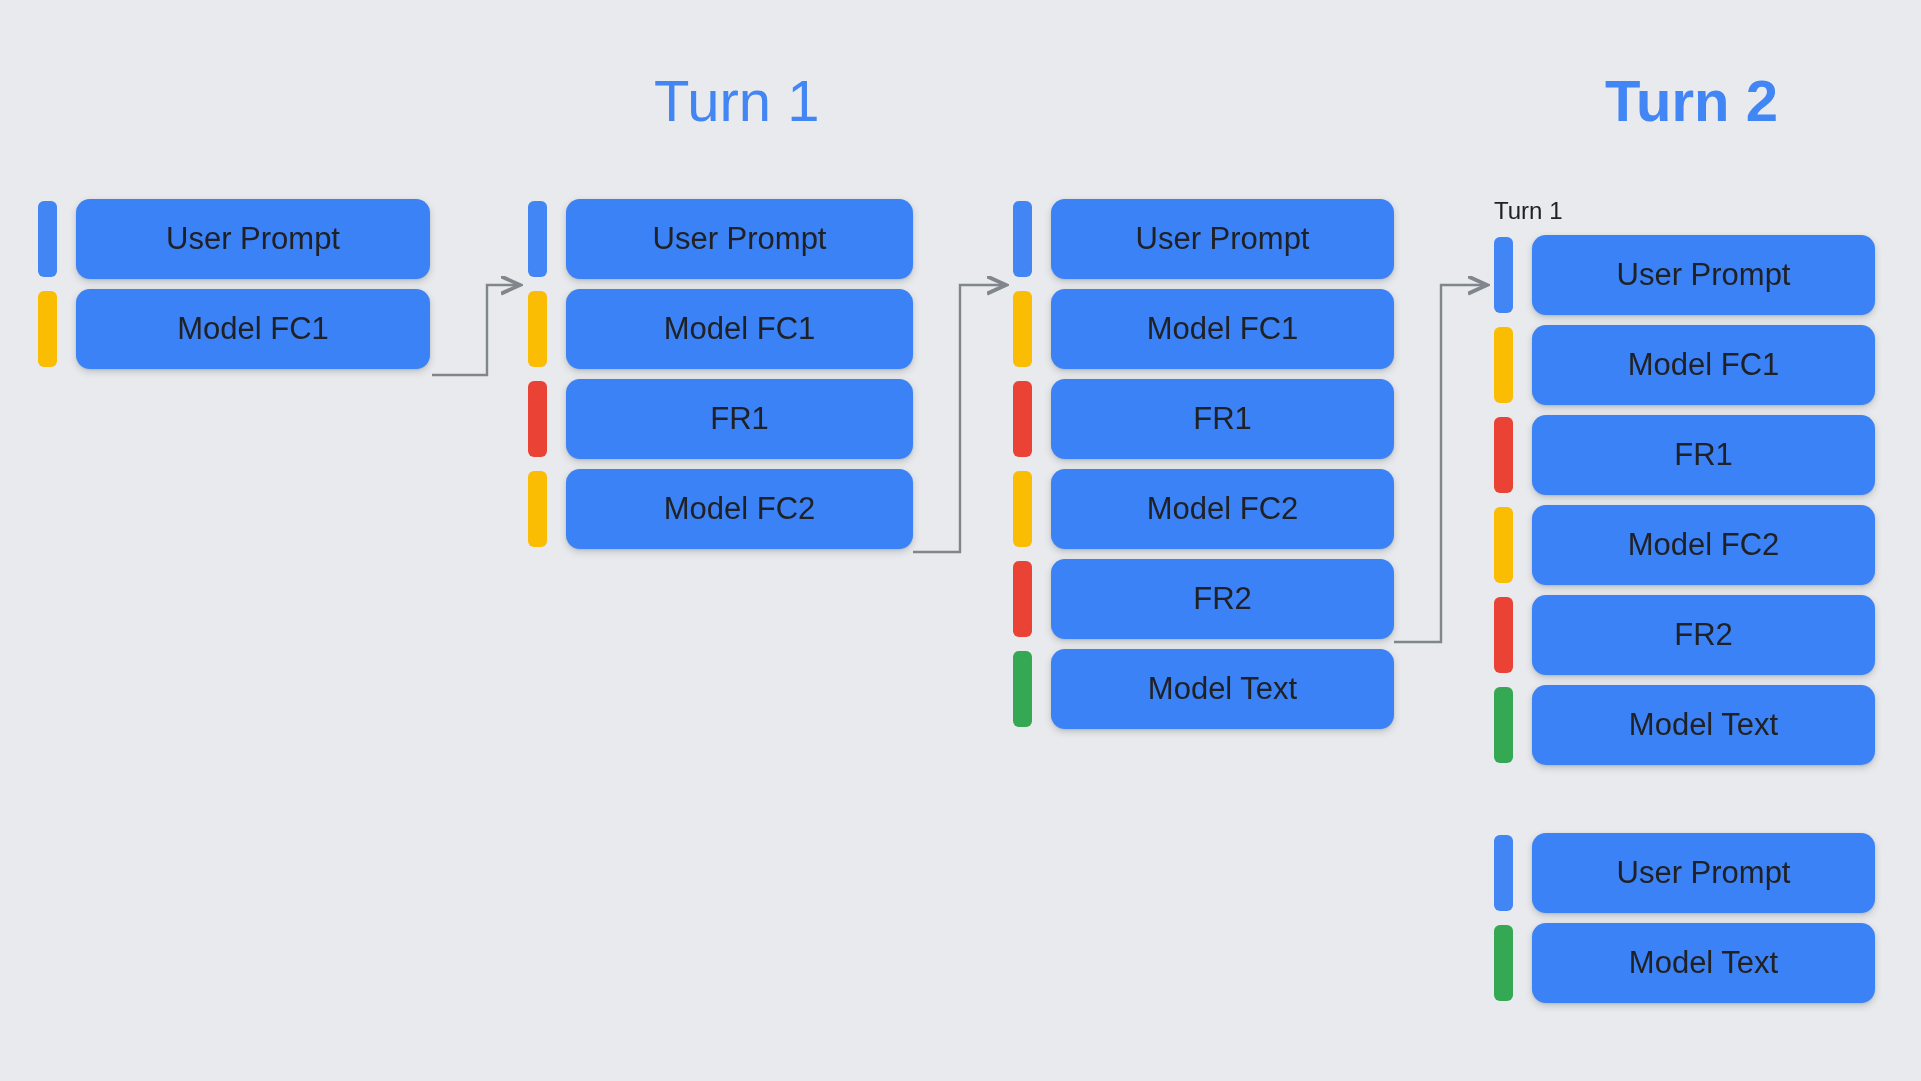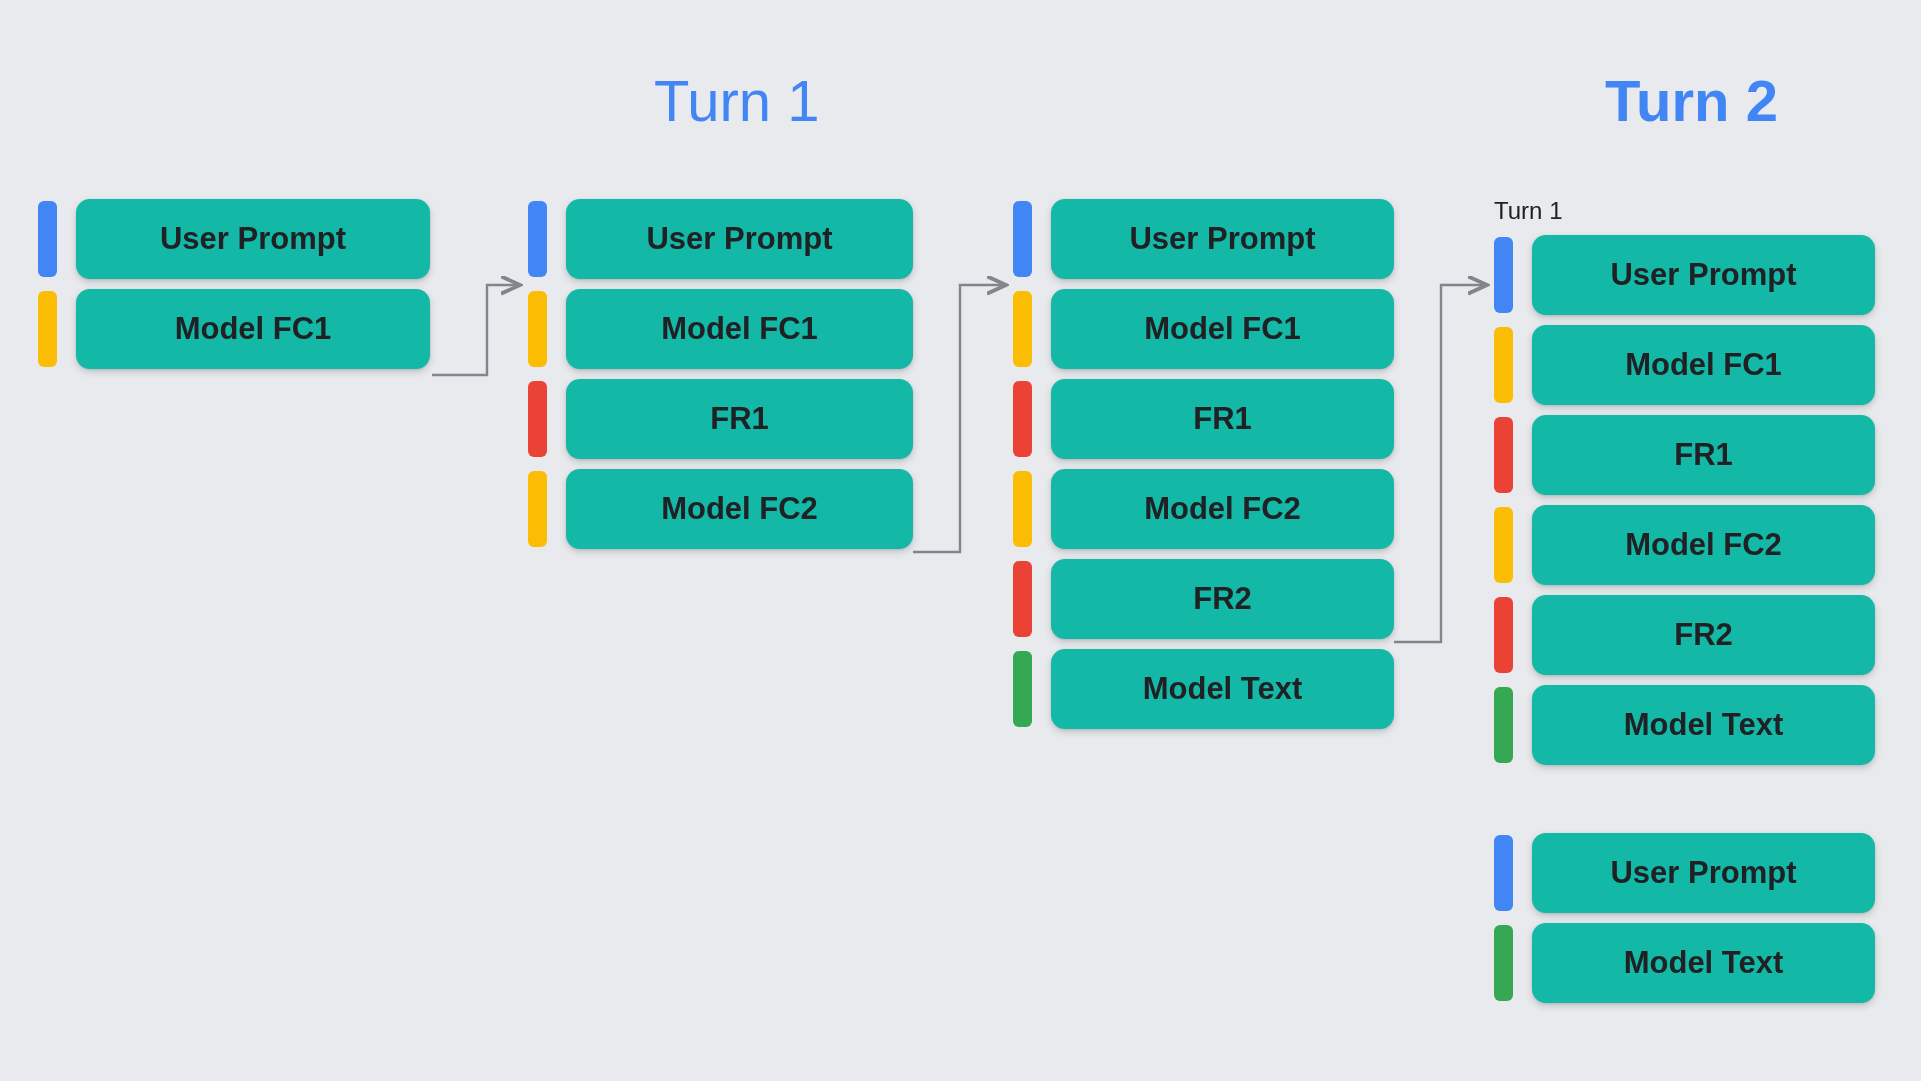--- a/index.html
+++ b/index.html
@@ -47,30 +47,29 @@
     height:76px;
   }
   .bar.blue{background:#4285f4;}
   .bar.yellow{background:#fbbc04;}
   .bar.red{background:#ea4335;}
   .bar.green{background:#34a853;}
 
   .card{
     flex:1 1 auto;
     margin-left:19px;
-    background:#14b8a6;
+    background:#3b82f6;
     border-radius:14px;
     box-shadow:0 3px 7px rgba(60,64,67,0.22), 0 1px 2px rgba(60,64,67,0.12);
     display:flex;
     align-items:center;
     justify-content:center;
     font-size:31px;
     color:#202124;
     white-space:nowrap;
-    font-weight:bold;
   }
 
   svg.connectors{
     position:absolute;left:0;top:0;
     width:1921px;height:1081px;
     pointer-events:none;
   }
 </style>
 </head>
 <body>

